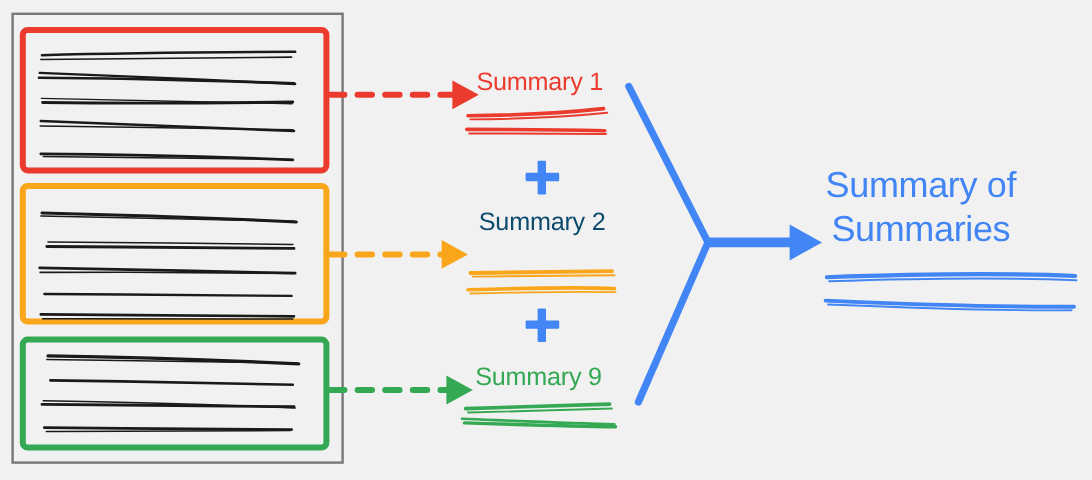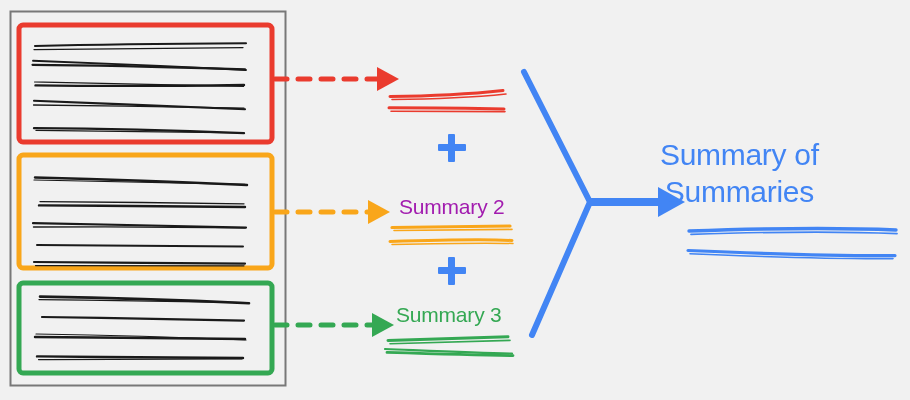--- a/index.html
+++ b/index.html
@@ -31,24 +31,24 @@
     white-space: nowrap;
     font-family: "Liberation Sans", sans-serif;
     font-weight: 400;
     letter-spacing: -0.2px;
   }
   .summary-label {
     font-size: 21px;
     line-height: 24px;
   }
   #label-sum1 { left: 397px; top: 57px; color: #ea3b2e; }
-  #label-sum2 { left: 399px; top: 195px; color: #a21caf; }
+  #label-sum2 { left: 399px; top: 174px; color: #0c4a6e; }
   #label-sum3 { left: 396px; top: 303px; color: #34a853; }
   #label-final {
-    left: 660px;
+    left: 688px;
     top: 136px;
     color: #4285f4;
     font-size: 30px;
     line-height: 37px;
     text-align: center;
     letter-spacing: -0.3px;
   }
   #label-final .line2 { display: block; text-align: center; }
 </style>
 </head>
@@ -158,23 +158,24 @@
 
     <g stroke="#4285f4" fill="none" stroke-linecap="round">
       <path d="M689 231 C 760 228.5, 840 227.5, 896 230.0" stroke-width="3.4"></path>
       <path d="M691 234.4 C 762 232.0, 842 231.2, 897 233.6" stroke-width="1.7"></path>
       <path d="M688 250.5 C 760 253.6, 842 256.0, 895 255.6" stroke-width="3.2"></path>
       <path d="M690 253.8 C 762 256.8, 842 259.0, 893 258.6" stroke-width="1.6"></path>
     </g>
 
   </svg>
 
+  <div class="txt summary-label" id="label-sum1">Summary 1</div>
 
   <div class="txt summary-label" id="label-sum2">Summary 2</div>
 
-  <div class="txt summary-label" id="label-sum3">Summary 3</div>
+  <div class="txt summary-label" id="label-sum3">Summary 9</div>
 
   <div class="txt" id="label-final">
     <span class="line1">Summary of</span>
     <span class="line2">Summaries</span>
   </div>
 
 </div>
 
 </body></html>

